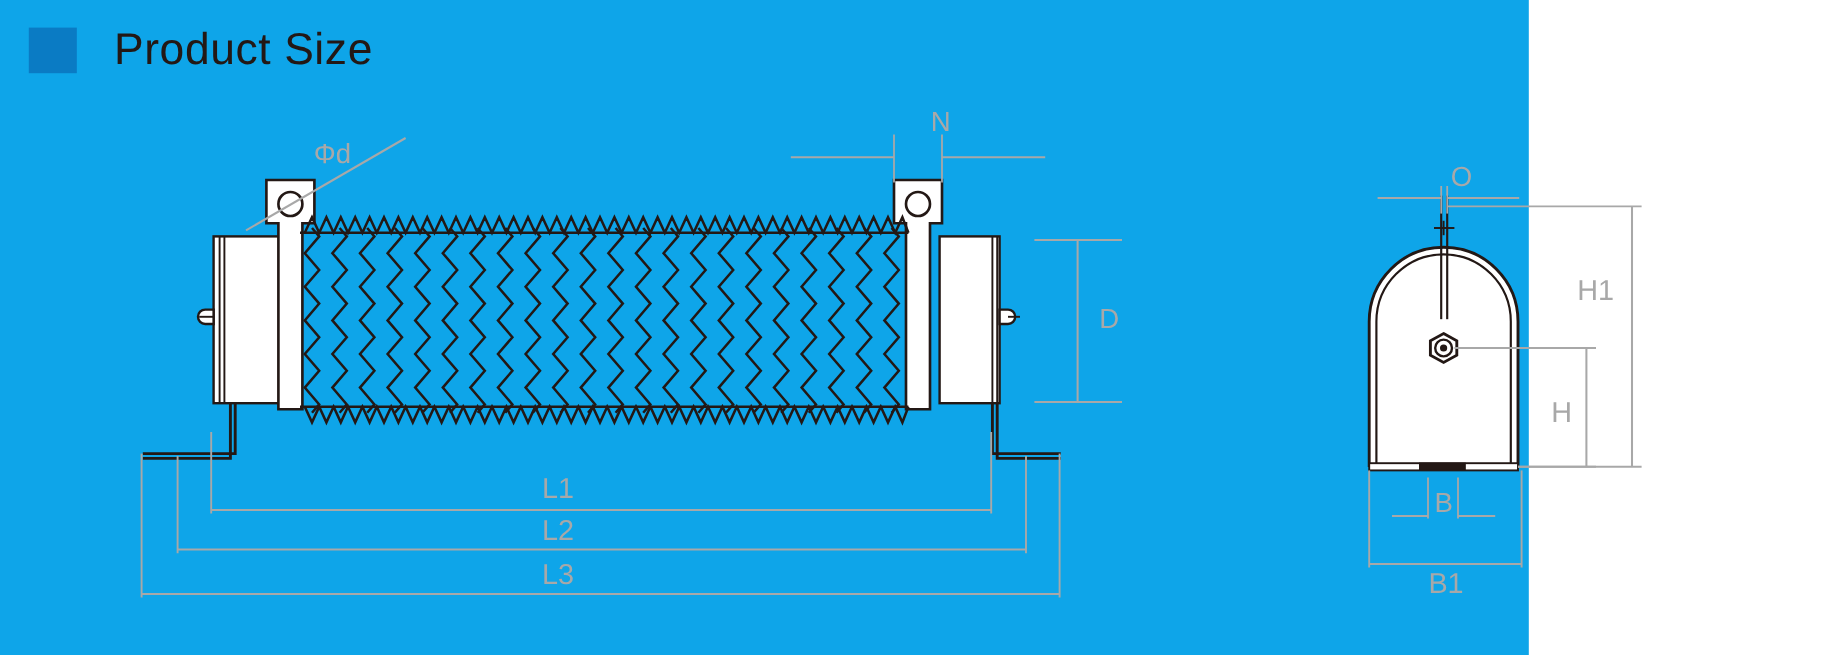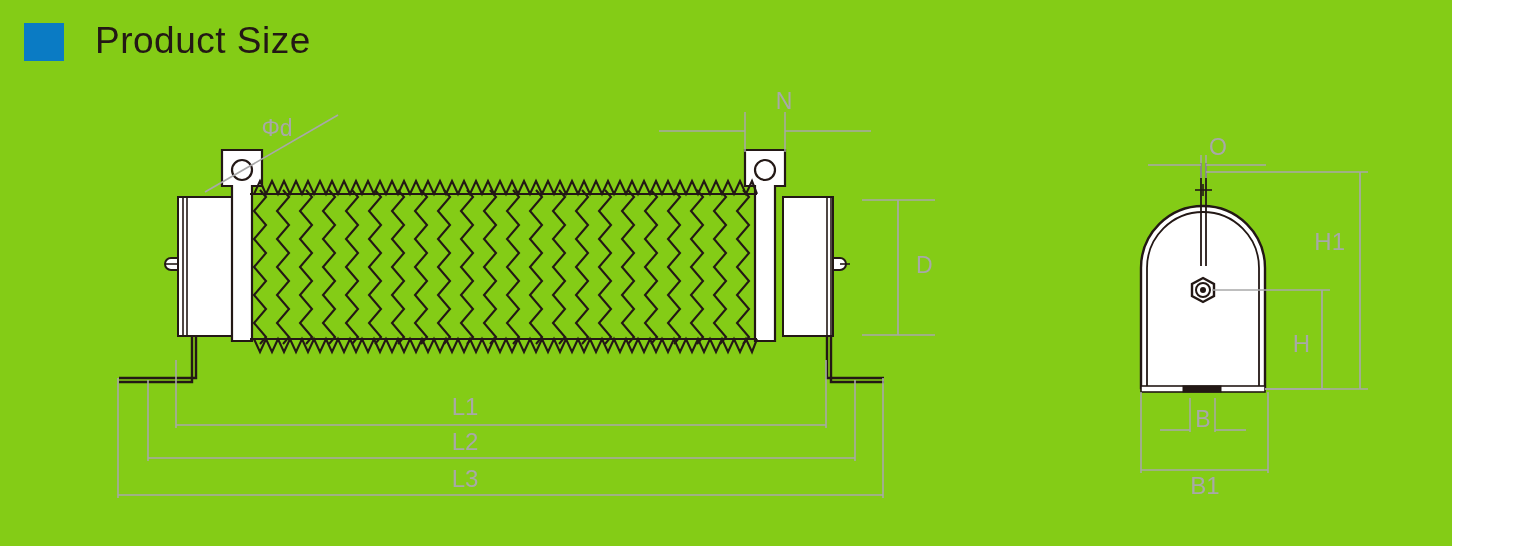--- a/index.html
+++ b/index.html
@@ -10,23 +10,23 @@
   }
   body {
     width: 1534px;
     height: 546px;
     font-family: "Liberation Sans", sans-serif;
     overflow: hidden;
     position: relative;
   }
   #page {
     position: relative;
-    width: 1452px;
+    width: 1274px;
     height: 546px;
-    background: #84cc16;
+    background: #0ea5e9;
   }
   
   .header {
     position: absolute;
     left: 0;
     top: 0;
     width: 1534px;
     height: 82px;
   }
   .header-marker {

